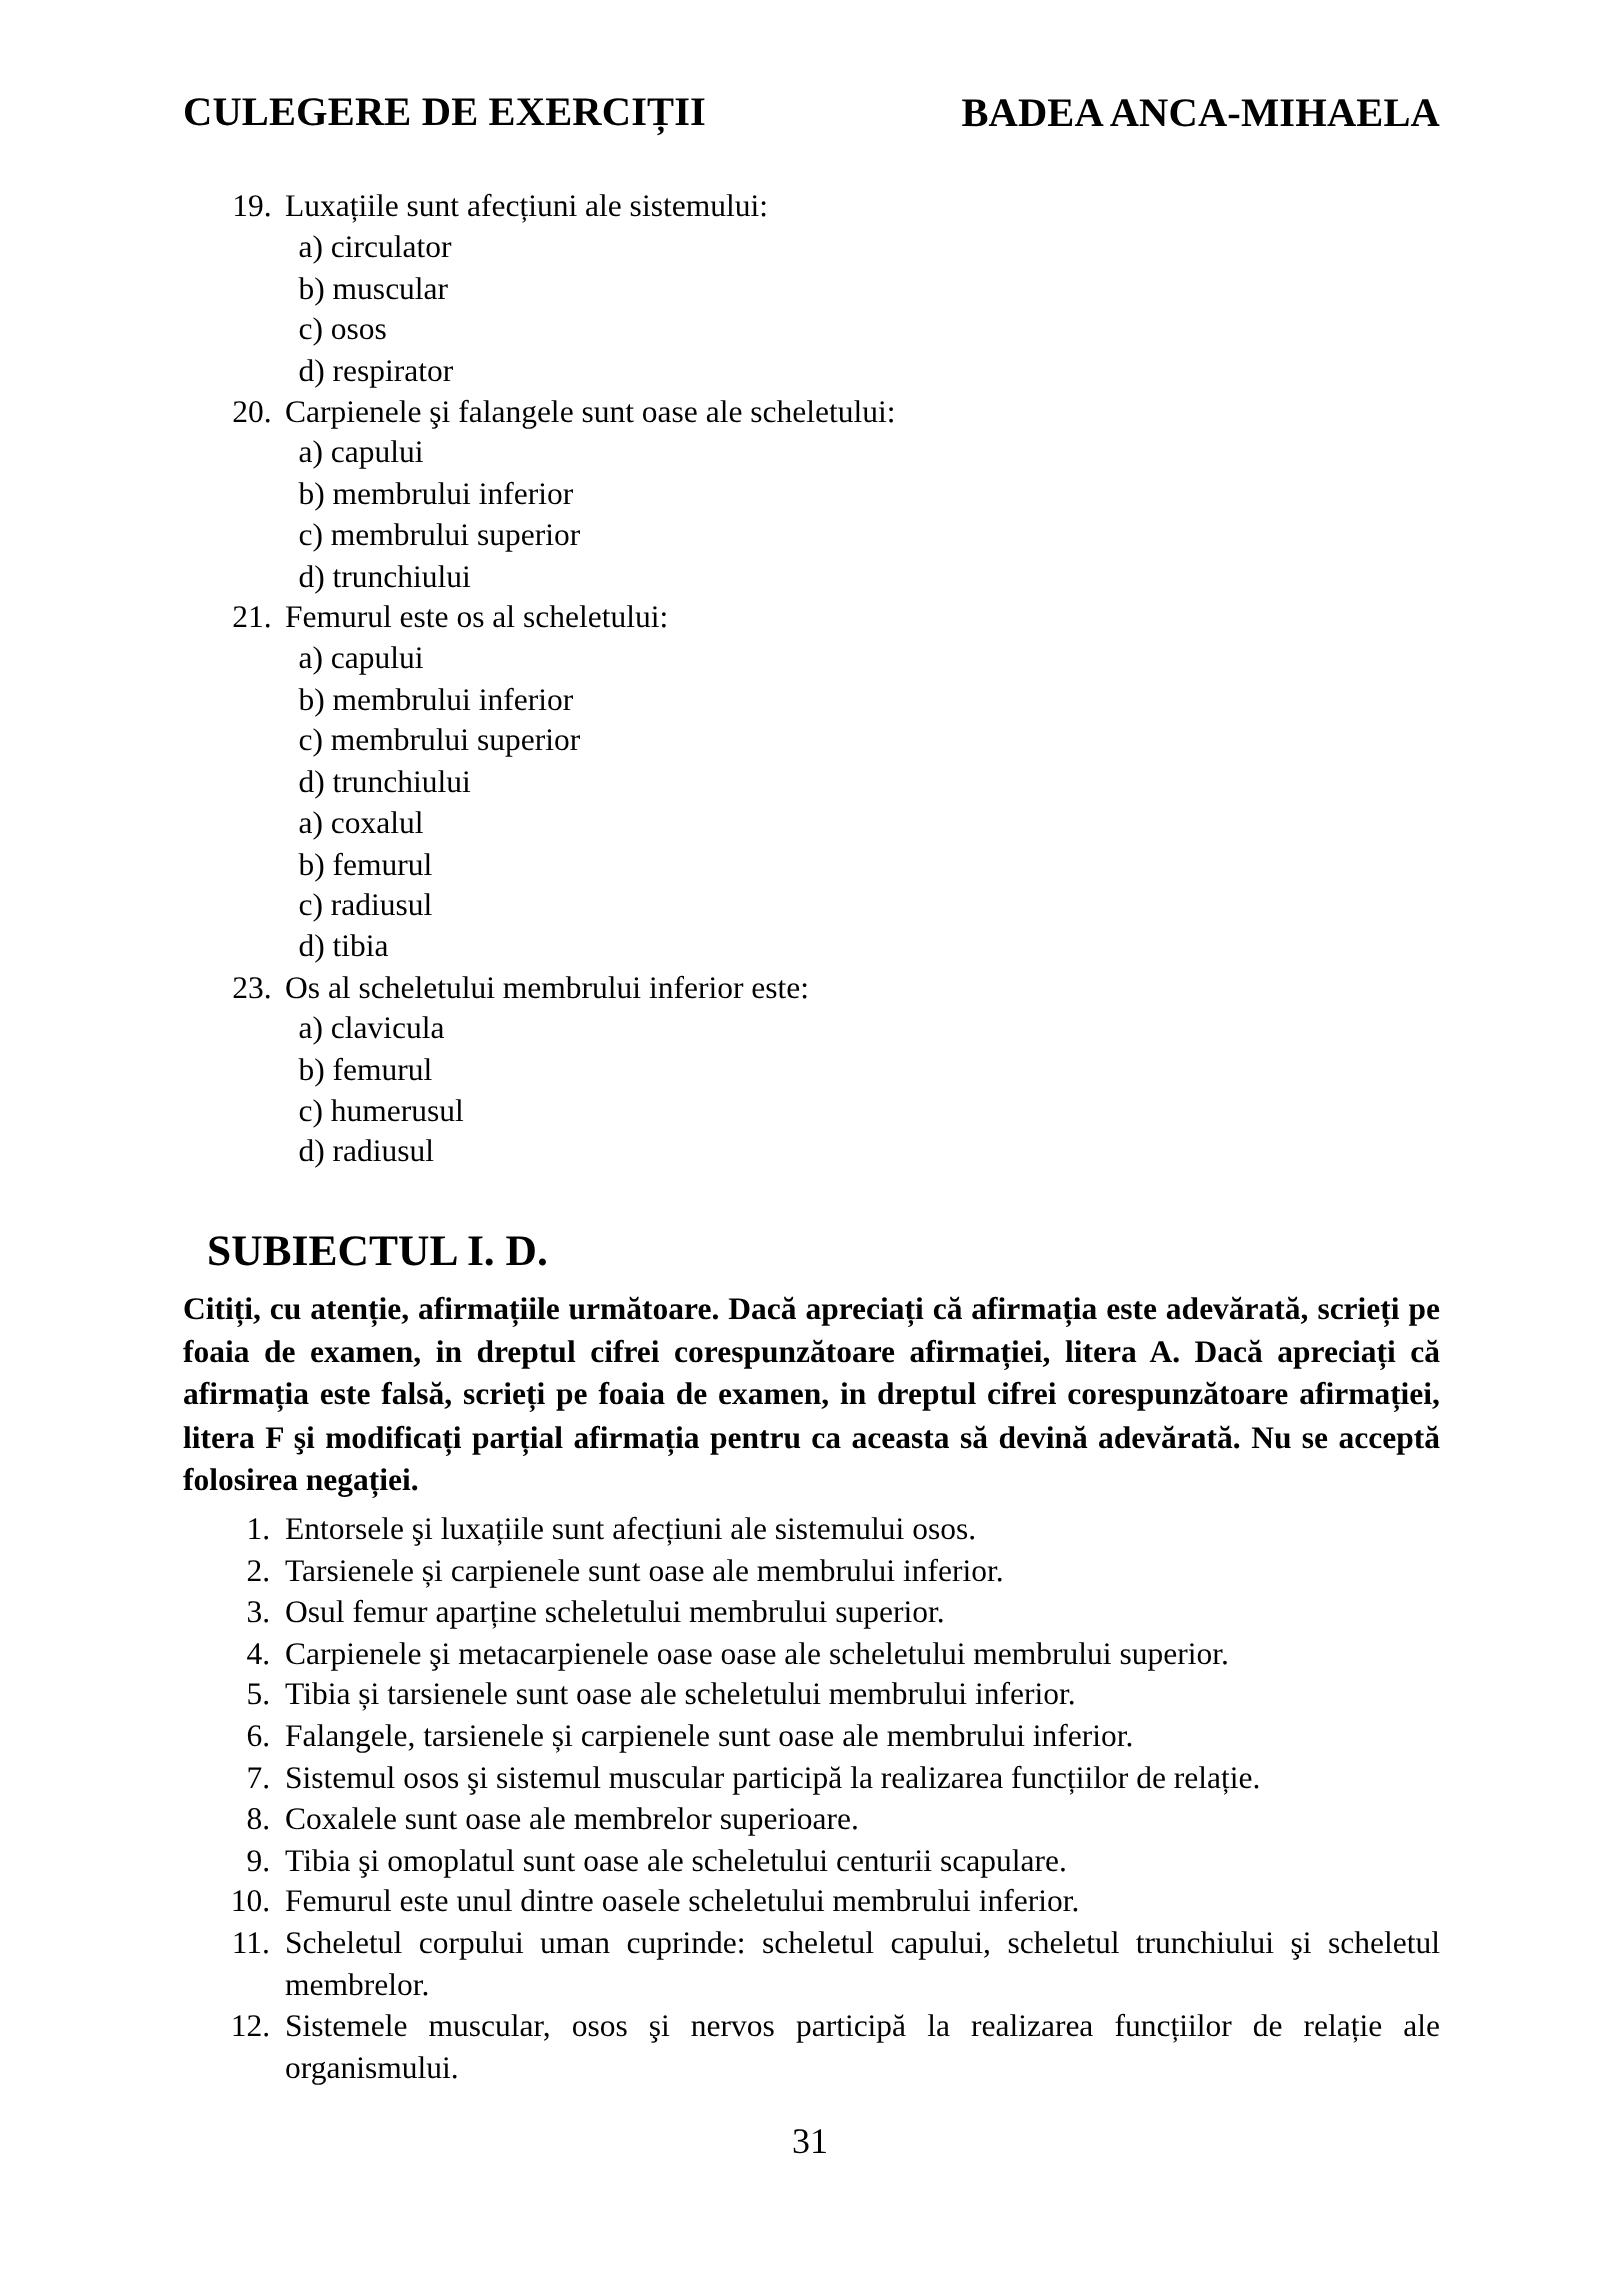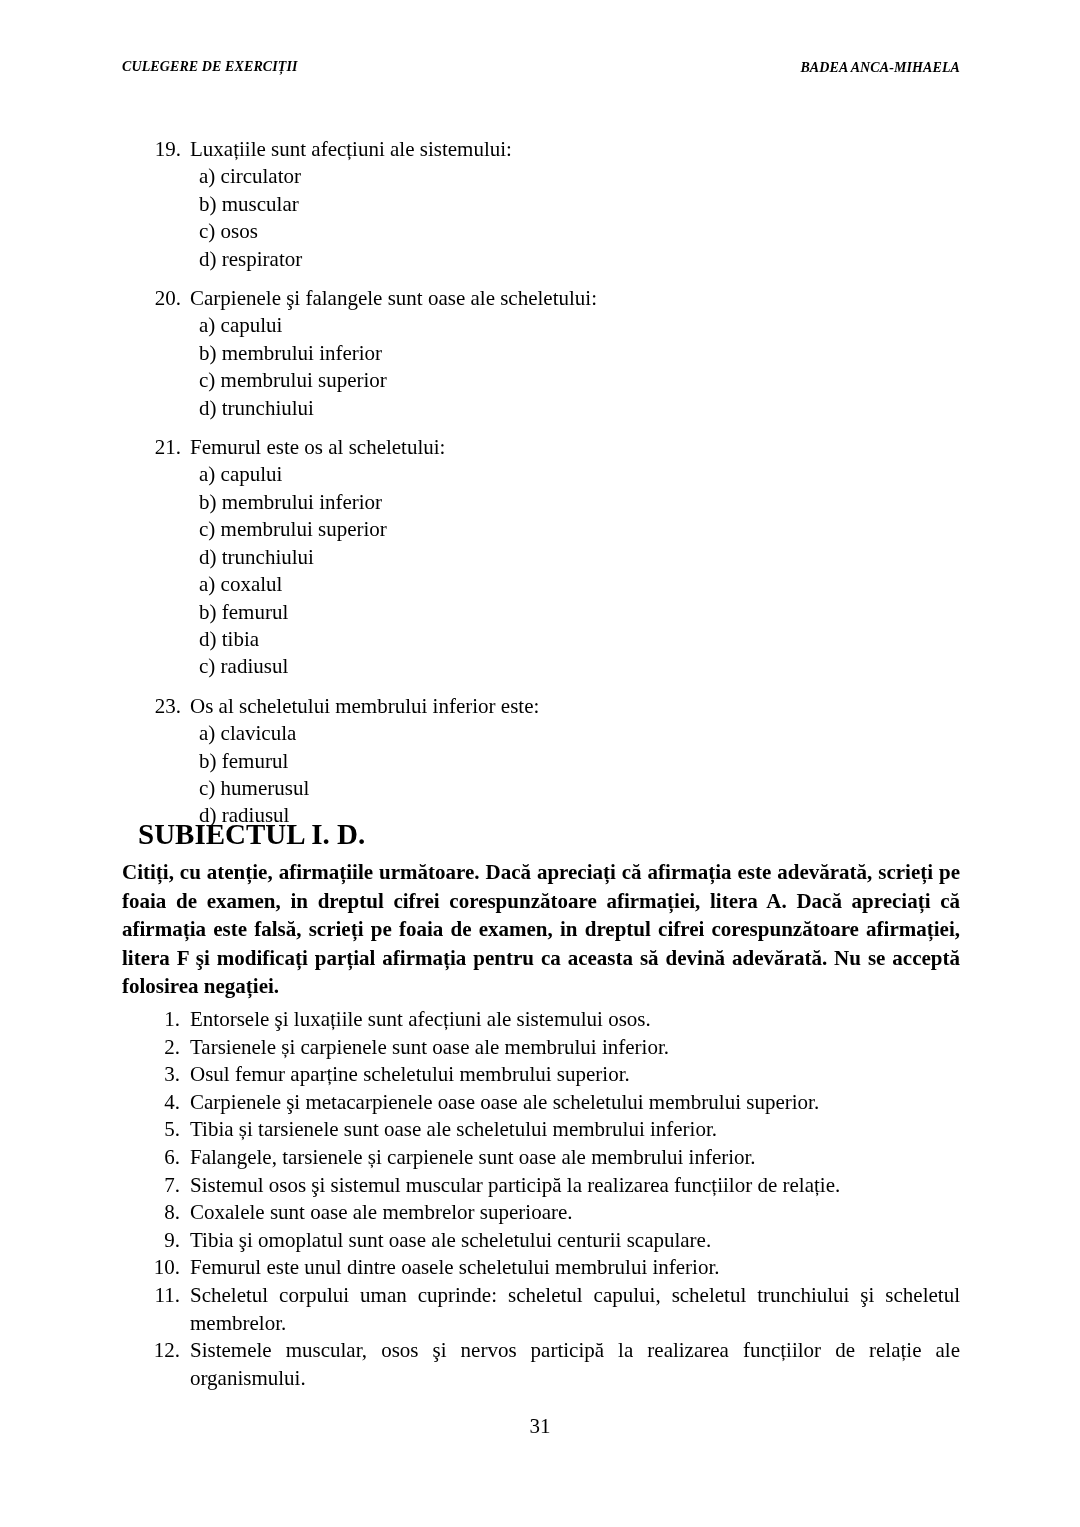--- a/index.html
+++ b/index.html
@@ -35,25 +35,24 @@
     align-items: flex-start;
     justify-content: space-between;
   }
   .header-left {
     text-align: center;
   }
   .header-title,
   .header-subtitle,
   .header-right {
     font-weight: bold;
-    font-size: 14px;
+    font-size: 27px;
     line-height: 1.25;
     letter-spacing: .1px;
     white-space: nowrap;
-    font-style: italic;
   }
   .header-right {
     padding-top: 1px;
   }
 
   
   .mc-list {
     position: absolute;
     left: 122px;
     top: 124px;
@@ -67,21 +66,20 @@
   }
   .mc-qnum {
     width: 68px;
     flex: 0 0 68px;
     text-align: right;
     padding-right: 9px;
     box-sizing: border-box;
   }
   .mc-qtext {
     flex: 1 1 auto;
-    margin-top: 12px;
   }
   .mc-option {
     font-size: 21px;
     line-height: 27.4px;
     padding-left: 77px;
   }
 
   
   .section-heading {
     position: absolute;
@@ -134,21 +132,21 @@
     text-align: left;
   }
 
   
   .page-number {
     position: absolute;
     left: 0;
     top: 1414px;
     width: 1080px;
     text-align: center;
-    font-size: 21px;
+    font-size: 24px;
     line-height: 1.2;
   }
 </style>
 </head>
 <body>
 
 <div class="page">
 
   <div class="header">
     <div class="header-left">
@@ -177,22 +175,22 @@
       <div class="mc-question">
         <span class="mc-qnum">21.</span>
         <span class="mc-qtext">Femurul este os al scheletului:</span>
       </div>
       <div class="mc-option">a) capului</div>
       <div class="mc-option">b) membrului inferior</div>
       <div class="mc-option">c) membrului superior</div>
       <div class="mc-option">d) trunchiului</div>
       <div class="mc-option">a) coxalul</div>
       <div class="mc-option">b) femurul</div>
+      <div class="mc-option">c) radiusul</div>
       <div class="mc-option">d) tibia</div>
-      <div class="mc-option">c) radiusul</div>
       <div class="mc-question">
         <span class="mc-qnum">23.</span>
         <span class="mc-qtext">Os al scheletului membrului inferior este:</span>
       </div>
       <div class="mc-option">a) clavicula</div>
       <div class="mc-option">b) femurul</div>
       <div class="mc-option">c) humerusul</div>
       <div class="mc-option">d) radiusul</div>
     </div>
 

